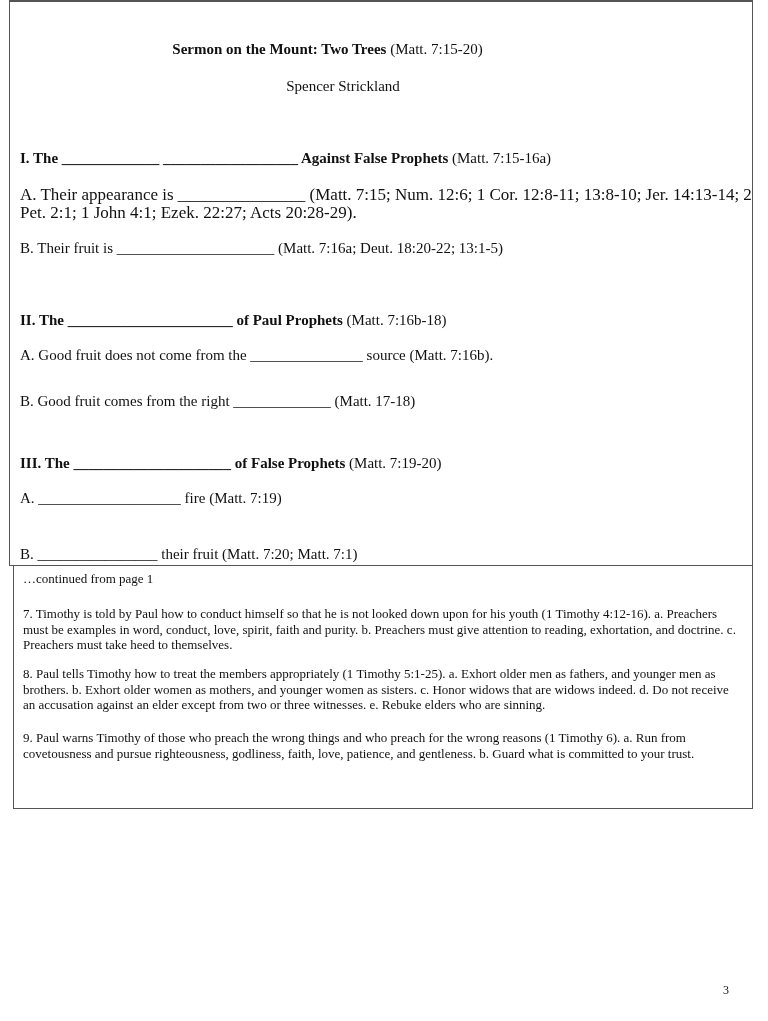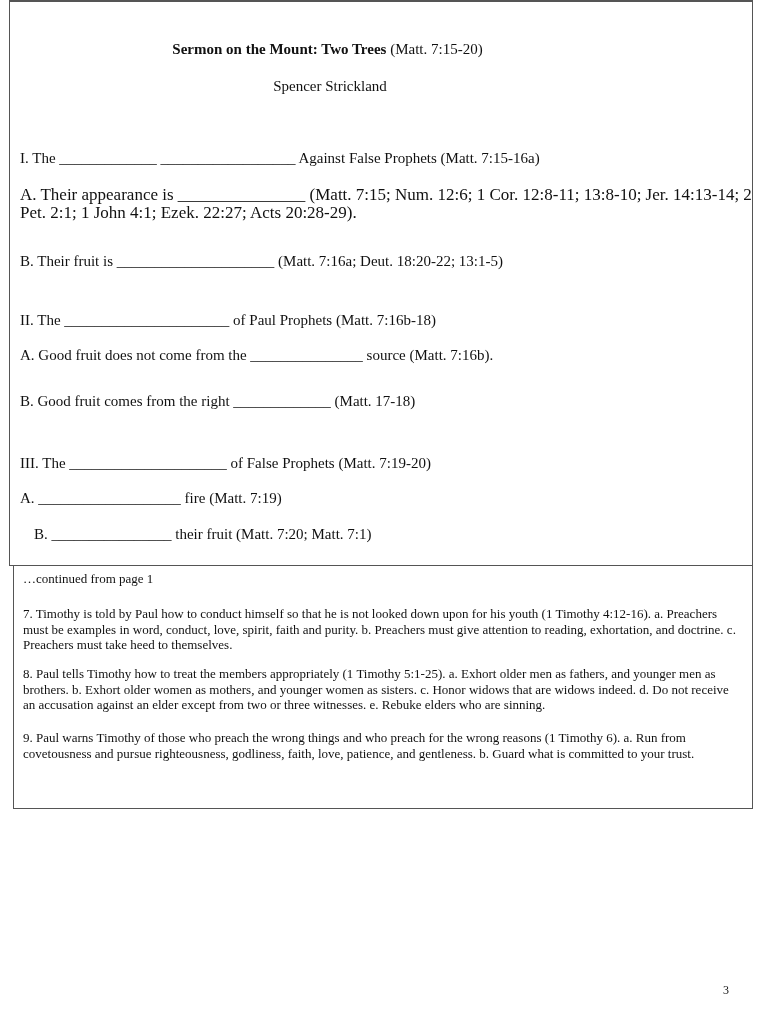--- a/index.html
+++ b/index.html
@@ -39,40 +39,40 @@
       position: absolute;
       left: 0;
       width: 655px;
       top: 41px;
       text-align: center;
       font-size: 15px;
     }
     .title b { font-weight: bold; }
     .author {
       position: absolute;
-      left: 2px;
+      left: 15px;
       width: 656px;
       top: 78px;
       text-align: center;
       font-size: 15px;
     }
     .line {
       position: absolute;
       left: 20px;
       font-size: 15px;
       white-space: nowrap;
     }
     .para {
       position: absolute;
       left: 20px;
       width: 740px;
       font-size: 17px;
       line-height: 18px;
     }
-    .heading b { font-weight: normal; }
+    .heading b { font-weight: bold; }
     .small {
       position: absolute;
       left: 23px;
       width: 720px;
       font-size: 13px;
       line-height: 15.5px;
     }
     .page-num {
       position: absolute;
       left: 723px;
@@ -84,28 +84,28 @@
 <body>
 
 <div class="box-top"></div>
 <div class="box-bottom"></div>
 
 <div class="title"><b>Sermon on the Mount: Two Trees</b><span> (Matt. 7:15-20)</span></div>
 <div class="author">Spencer Strickland</div>
 
 <div class="line heading" style="top:150px;"><b>I. The _____________ __________________ Against False Prophets</b><span> (Matt. 7:15-16a)</span></div>
 <div class="para" style="top:186px; width:740px;">A. Their appearance is _______________ (Matt. 7:15; Num. 12:6; 1 Cor. 12:8-11; 13:8-10; Jer. 14:13-14; 2 Pet. 2:1; 1 John 4:1; Ezek. 22:27; Acts 20:28-29).</div>
-<div class="line" style="top:253px;">B. Their fruit is _____________________ (Matt. 7:16a; Deut. 18:20-22; 13:1-5)</div>
+<div class="line" style="top:240px;">B. Their fruit is _____________________ (Matt. 7:16a; Deut. 18:20-22; 13:1-5)</div>
 
 <div class="line heading" style="top:312px;"><b>II. The ______________________ of Paul Prophets</b><span> (Matt. 7:16b-18)</span></div>
 <div class="line" style="top:347px;">A. Good fruit does not come from the _______________ source (Matt. 7:16b).</div>
 <div class="line" style="top:383px;margin-top:10px;">B. Good fruit comes from the right _____________ (Matt. 17-18)</div>
 
 <div class="line heading" style="top:455px;"><b>III. The _____________________ of False Prophets</b><span> (Matt. 7:19-20)</span></div>
 <div class="line" style="top:490px;">A. ___________________ fire (Matt. 7:19)</div>
-<div class="line" style="top:526px;margin-left:14px;">B. ________________ their fruit (Matt. 7:20; Matt. 7:1)</div>
+<div class="line" style="top:546px;">B. ________________ their fruit (Matt. 7:20; Matt. 7:1)</div>
 
 <div class="small" style="top:571px;">…continued from page 1</div>
 <div class="small" style="top:606px;">7. Timothy is told by Paul how to conduct himself so that he is not looked down upon for his youth (1 Timothy 4:12-16). a. Preachers must be examples in word, conduct, love, spirit, faith and purity. b. Preachers must give attention to reading, exhortation, and doctrine. c. Preachers must take heed to themselves.</div>
 <div class="small" style="top:666px;">8. Paul tells Timothy how to treat the members appropriately (1 Timothy 5:1-25). a. Exhort older men as fathers, and younger men as brothers. b. Exhort older women as mothers, and younger women as sisters. c. Honor widows that are widows indeed. d. Do not receive an accusation against an elder except from two or three witnesses. e. Rebuke elders who are sinning.</div>
 <div class="small" style="top:730px;">9. Paul warns Timothy of those who preach the wrong things and who preach for the wrong reasons (1 Timothy 6). a. Run from covetousness and pursue righteousness, godliness, faith, love, patience, and gentleness. b. Guard what is committed to your trust.</div>
 
 <div class="page-num">3</div>
 
 </body></html>

